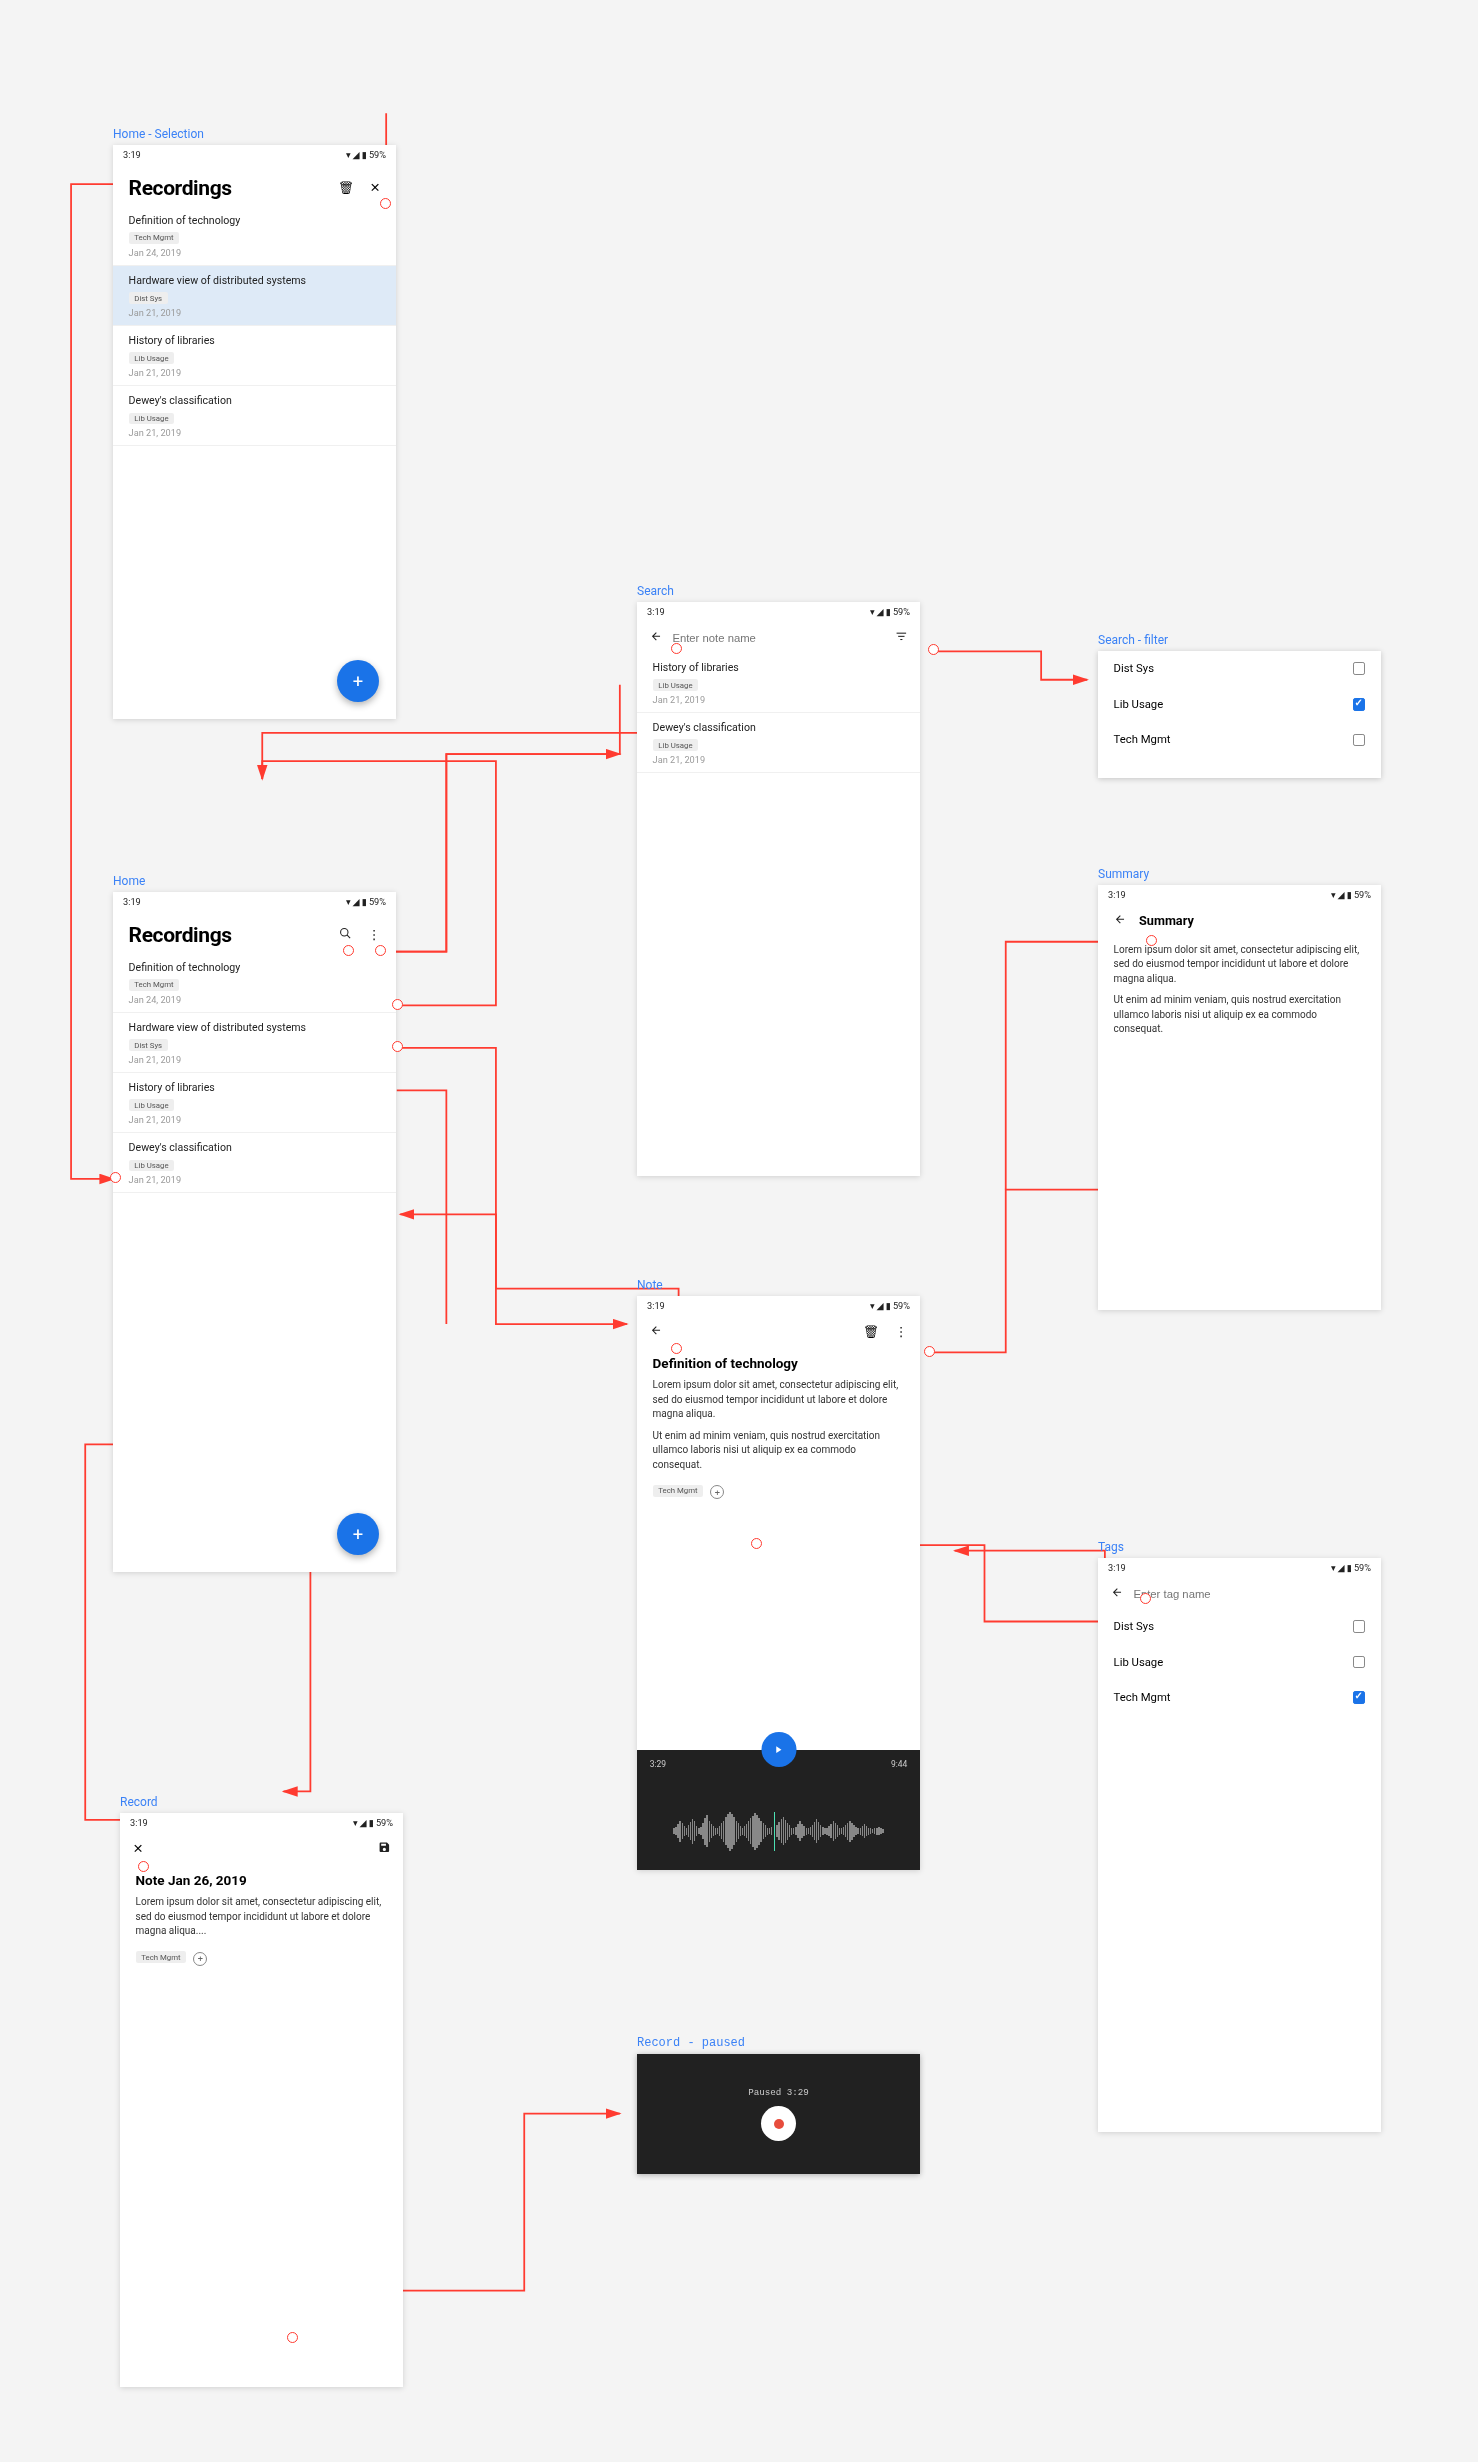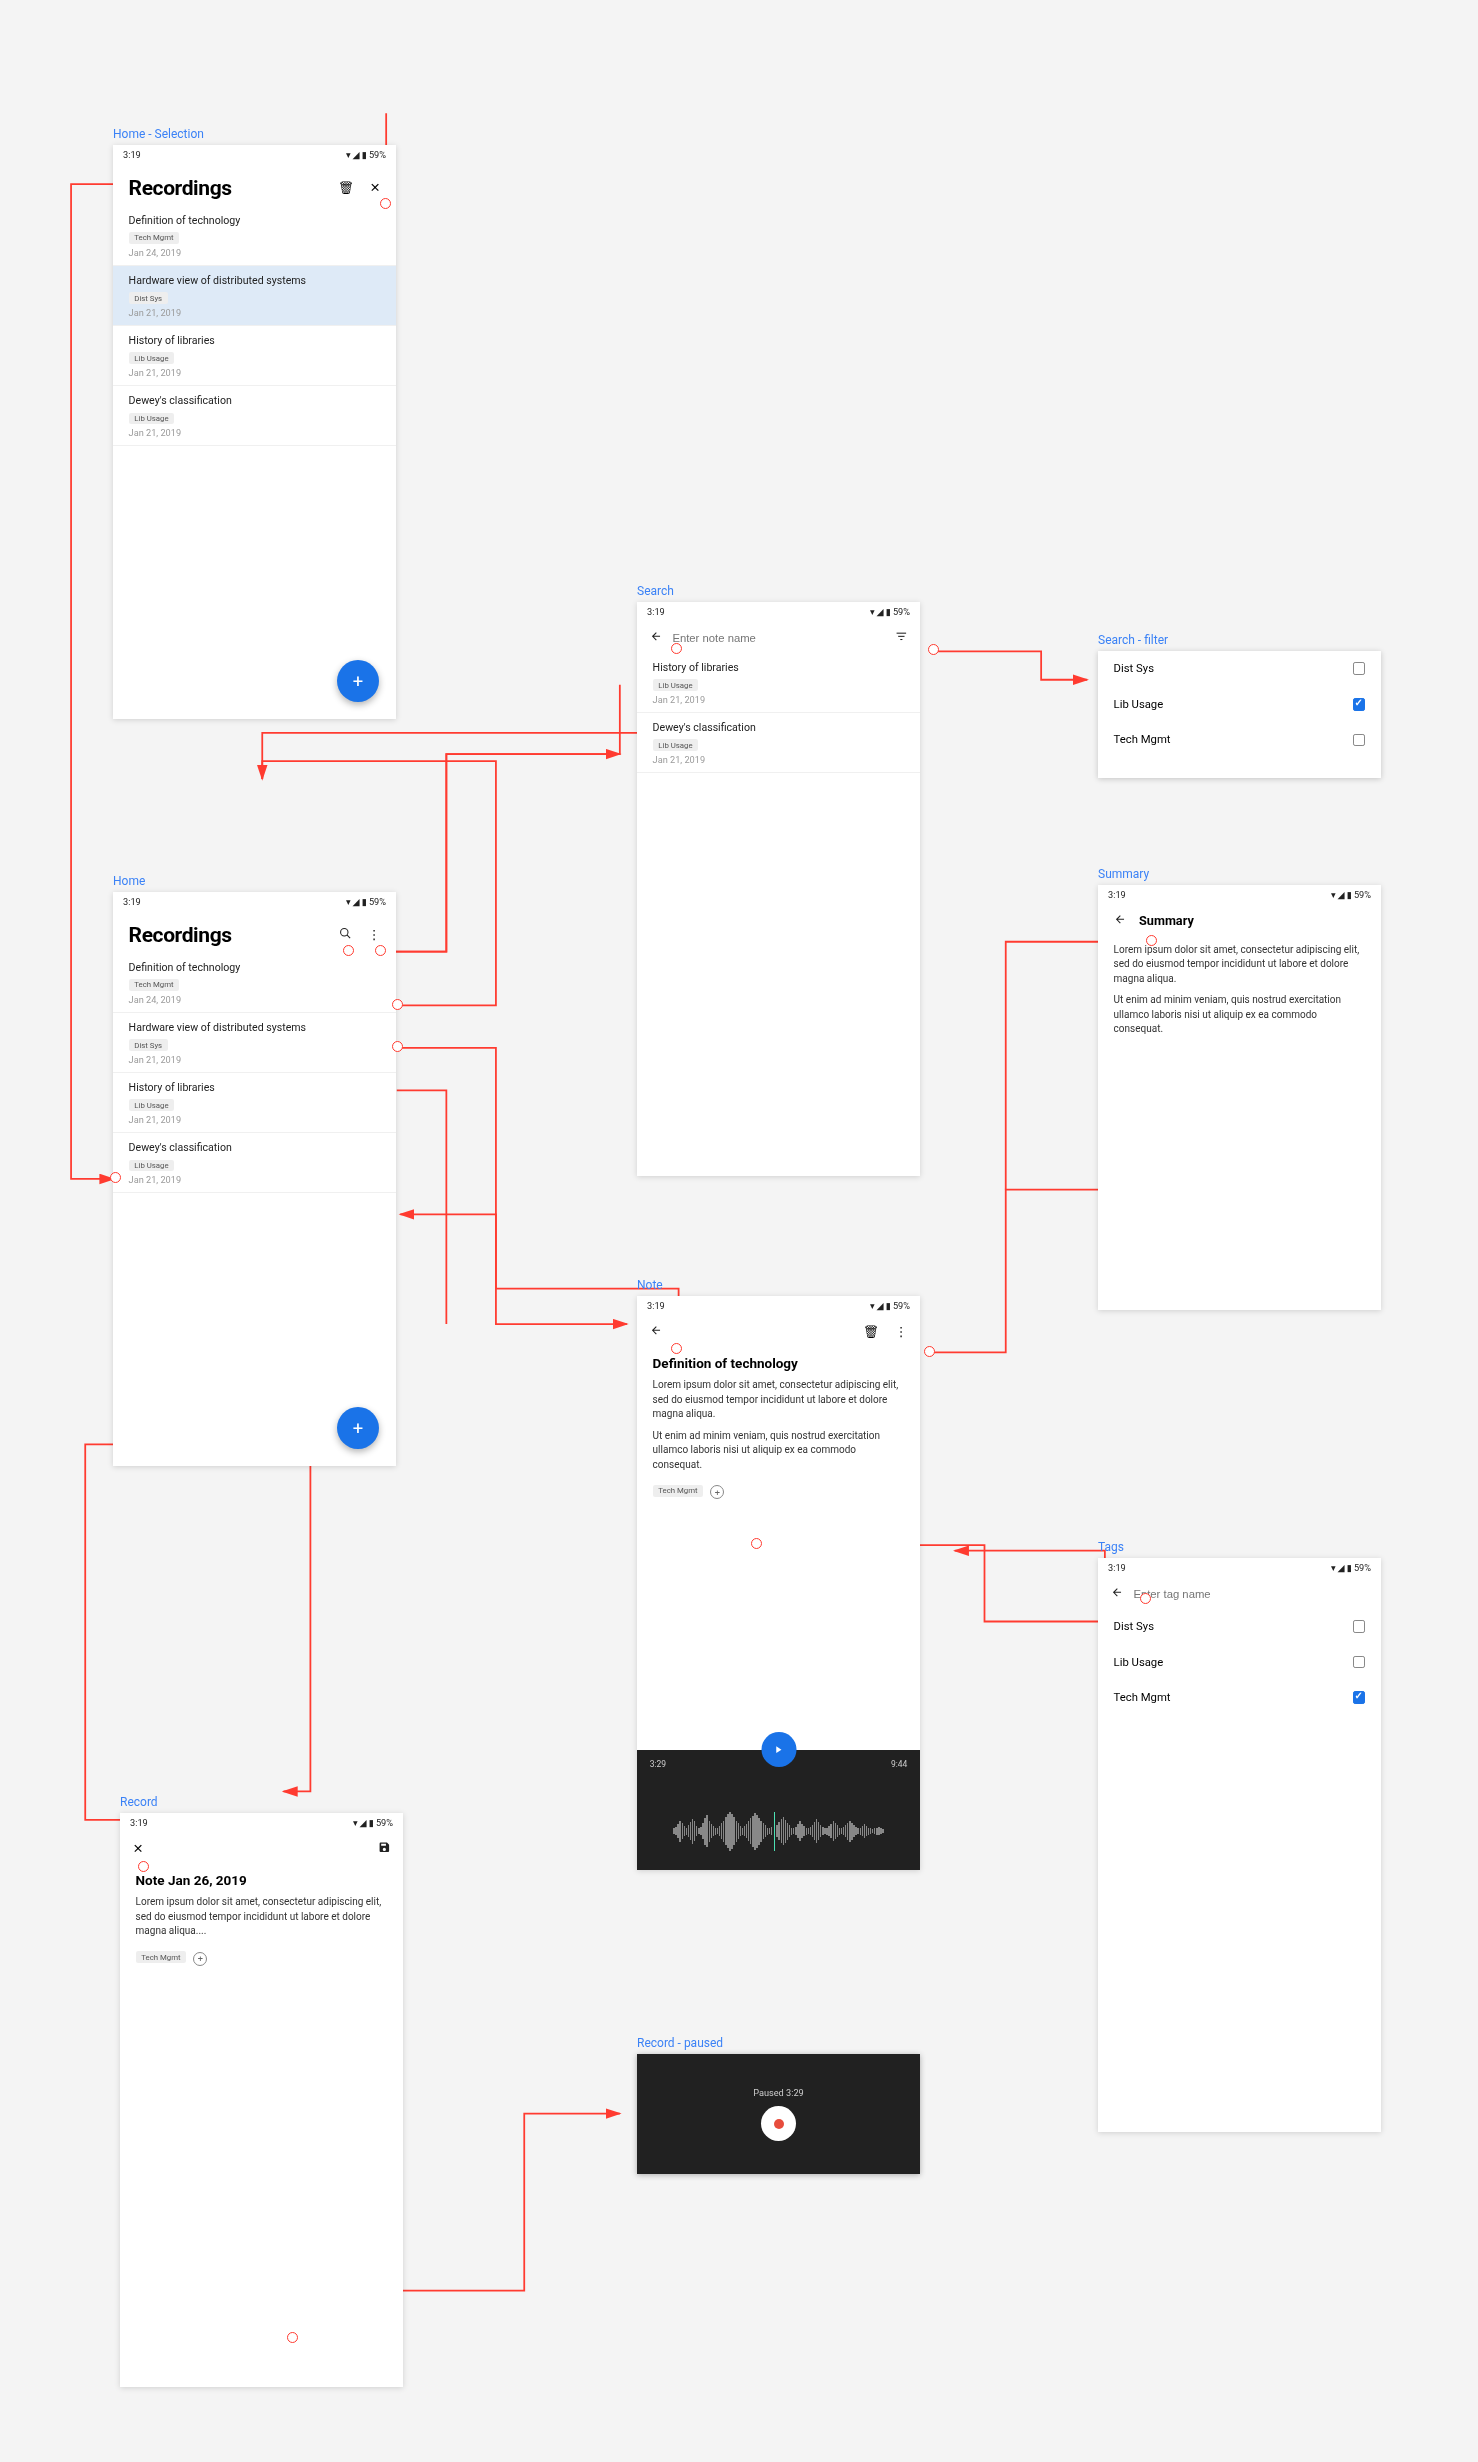--- a/index.html
+++ b/index.html
@@ -203,21 +203,21 @@
     <div class="rec-item">
       <div class="rec-title">Dewey's classification</div>
       <span class="tag-chip">Lib Usage</span>
       <div class="rec-date">Jan 21, 2019</div>
     </div>
   </div>
   <div class="fab" style="right:17px; bottom:17px;">+</div>
 </div>
 <div class="hotspot" style="left:380px; top:198px;"></div>
 
-<div class="screen" style="left:113px; top:892px; width:283px; height:574px;">
+<div class="screen" style="left:113px; top:892px; width:283px; height:680px;">
   <div class="screen-label">Home</div>
   <div class="status-bar">
     <span>3:19</span>
     <span class="status-right">
       <span>▾</span>
       <span>◢</span>
       <span>▮</span>
       <span>59%</span>
     </span>
   </div>
@@ -555,20 +555,20 @@
     <p>Lorem ipsum dolor sit amet, consectetur adipiscing elit, sed do eiusmod tempor incididunt ut labore et dolore magna aliqua....</p>
   </div>
   <div class="note-tag-row">
     <span class="tag-chip">Tech Mgmt</span>
     <span class="add-tag-btn">+</span>
   </div>
 </div>
 <div class="hotspot" style="left:138px; top:1861px;"></div>
 <div class="hotspot" style="left:287px; top:2332px;"></div>
 
-<div class="paused-panel" style="left:637px; top:2054px; width:283px; height:120px;">
+<div class="paused-panel" style="left:637px; top:2054px; width:283px; height:120px;font-family:Liberation Mono, monospace;">
   <div class="screen-label">Record - paused</div>
   <div class="paused-label">Paused 3:29</div>
   <div class="paused-btn">
     <div class="red-dot"></div>
   </div>
 </div>
 
 
 </body></html>

